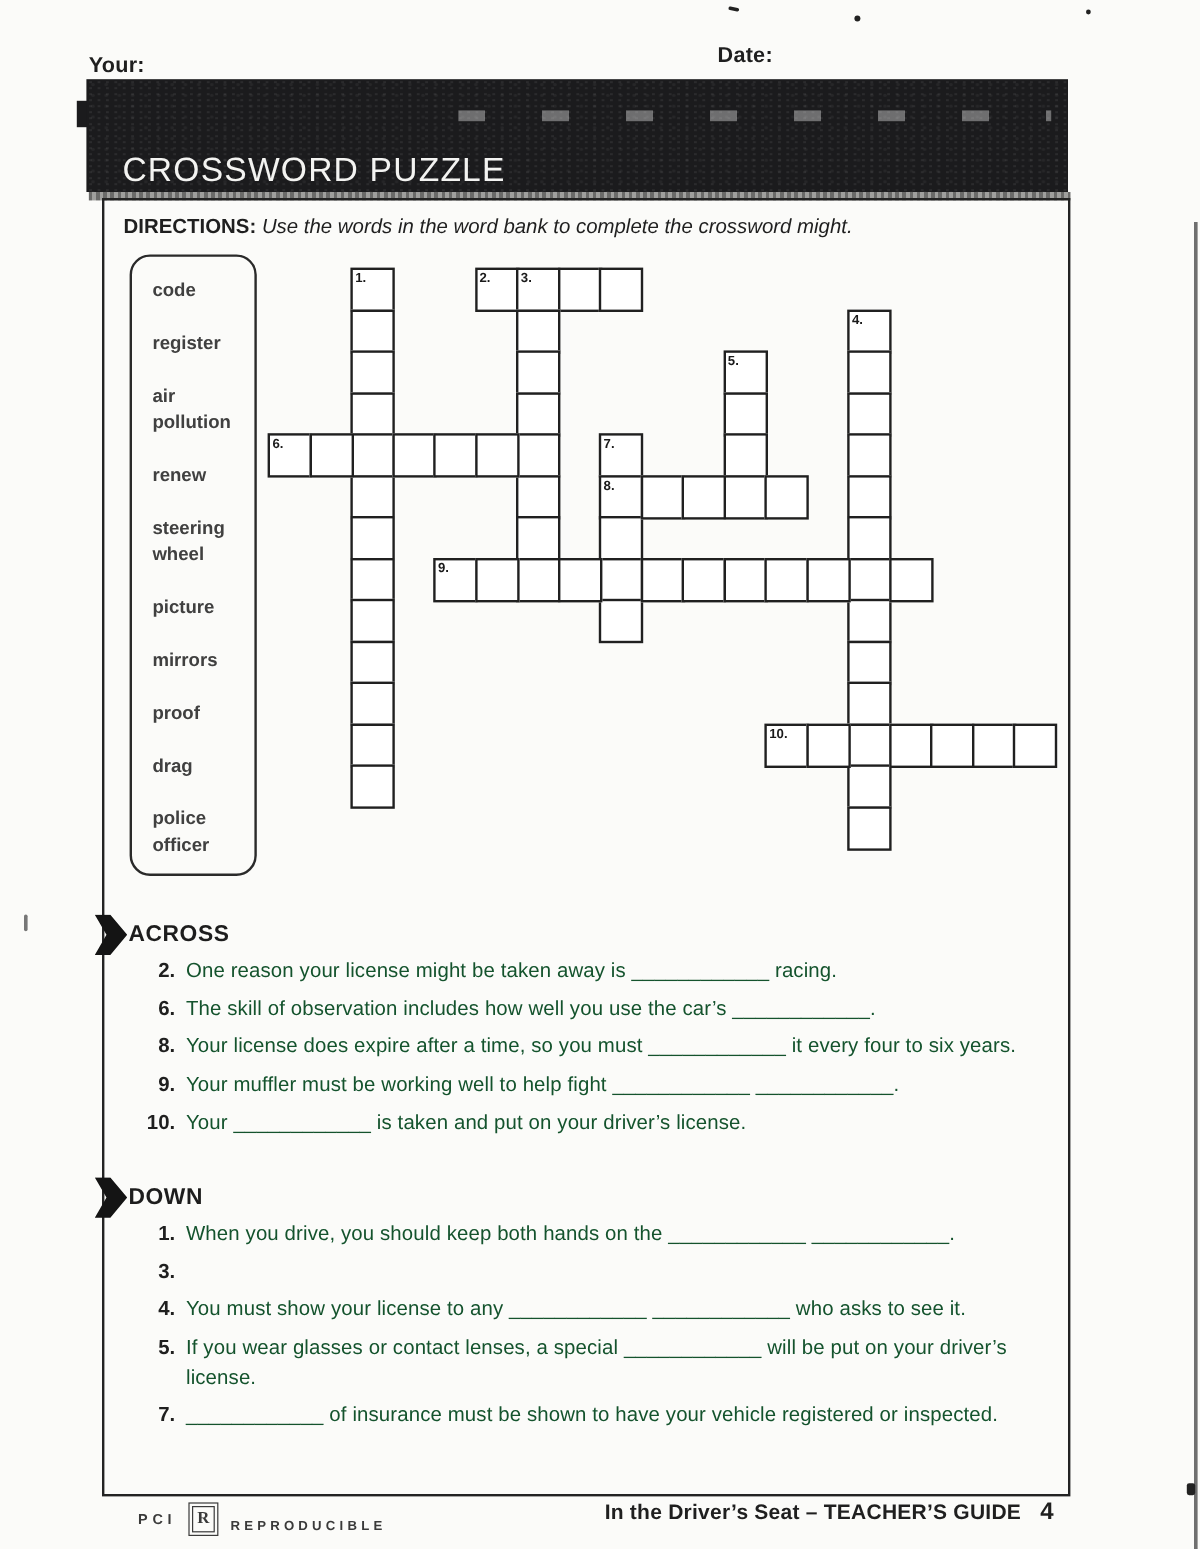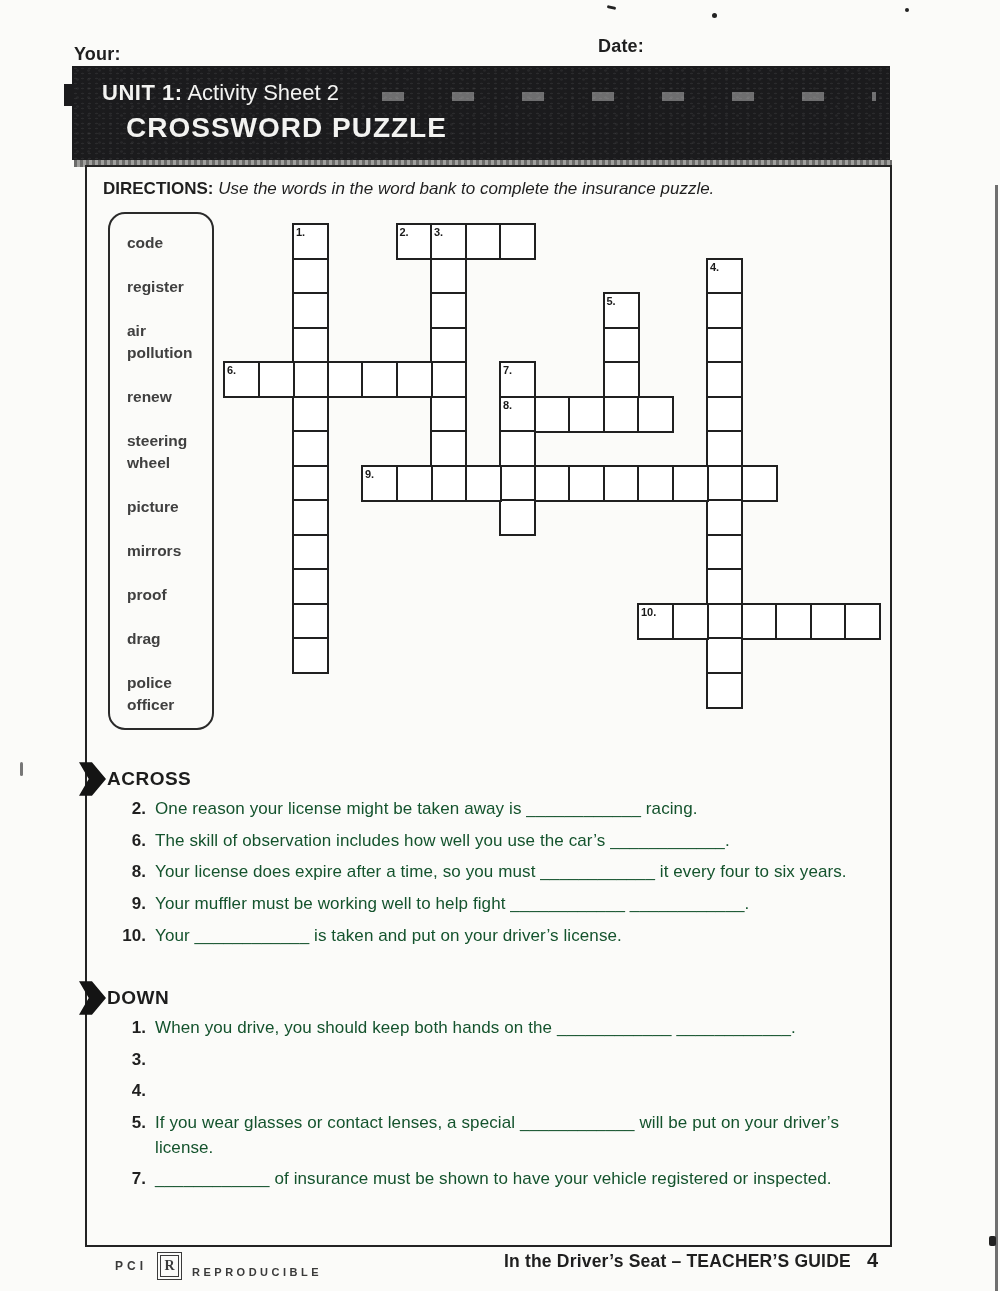--- a/index.html
+++ b/index.html
@@ -23,21 +23,21 @@
     background-image:
       radial-gradient(rgba(255,255,255,.07) 1px, transparent 1.5px),
       radial-gradient(rgba(255,255,255,.05) 1px, transparent 2px);
     background-size:7px 5px, 11px 9px;
     color:#f3f3f1;
   }
   .banner-tab{left:64px;top:84px;width:20px;height:22px;background:#1b1b1d;}
   .banner-line1{position:absolute;left:30px;top:14px;font-size:22px;white-space:nowrap;}
   .banner-unit{font-weight:700;letter-spacing:.5px;}
   .banner-sheet{font-weight:400;}
-  .banner-title{position:absolute;left:30px;top:46px;font-size:28px;font-weight:700;letter-spacing:1px;margin-left:24px;}
+  .banner-title{position:absolute;left:30px;top:60px;font-size:28px;font-weight:400;letter-spacing:1px;}
   .lane-dashes{
     position:absolute;left:310px;top:26px;right:14px;height:9px;
     background:repeating-linear-gradient(90deg,
       rgba(225,225,225,.42) 0 22px, rgba(225,225,225,0) 22px 70px);
   }
   .banner-underbar{left:74px;top:160px;width:818px;height:7px;background:#8e8e8c;
     background-image:repeating-linear-gradient(90deg, rgba(0,0,0,.25) 0 3px, rgba(255,255,255,.15) 3px 6px);}
 
   
   .content-box{
@@ -109,33 +109,29 @@
 </style>
 </head>
 <body>
 
 <div class="abs name-label">Your:</div>
 <div class="abs date-label">Date:</div>
 
 <div class="abs banner-tab"></div>
 <div class="abs banner">
   <div class="lane-dashes"></div>
-  <div class="banner-line1">
-    <span class="banner-unit">UNIT 1:</span>
-    <span class="banner-sheet">Activity Sheet 2</span>
-  </div>
   <div class="banner-title">CROSSWORD PUZZLE</div>
 </div>
 <div class="abs banner-underbar"></div>
 
 <div class="abs content-box"></div>
 
 <div class="abs directions">
   <span class="dir-label">DIRECTIONS:</span>
-  <span class="dir-text">Use the words in the word bank to complete the insurance puzzle.</span>
+  <span class="dir-text">Use the words in the word bank to complete the crossword might.</span>
 </div>
 
 <div class="abs word-bank">
   <div>
       <div class="wb-item">code</div>
       <div class="wb-item">register</div>
       <div class="wb-item">air pollution</div>
       <div class="wb-item">renew</div>
       <div class="wb-item">steering wheel</div>
       <div class="wb-item">picture</div>
@@ -268,20 +264,21 @@
 <div class="abs clues clues-down">
     <div class="clue">
       <span class="clue-num">1.</span>
       <span class="clue-text">When you drive, you should keep both hands on the ____________ ____________.</span>
     </div>
     <div class="clue">
       <span class="clue-num">3.</span>
     </div>
     <div class="clue">
       <span class="clue-num">4.</span>
+      <span class="clue-text">You must show your license to any ____________ ____________ who asks to see it.</span>
     </div>
     <div class="clue">
       <span class="clue-num">5.</span>
       <span class="clue-text">If you wear glasses or contact lenses, a special ____________ will be put on your driver’s license.</span>
     </div>
     <div class="clue">
       <span class="clue-num">7.</span>
       <span class="clue-text">____________ of insurance must be shown to have your vehicle registered or inspected.</span>
     </div>
   </div>

